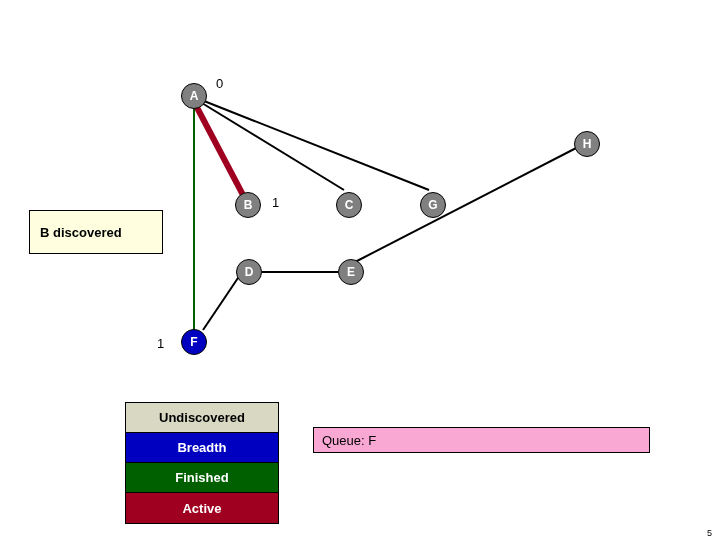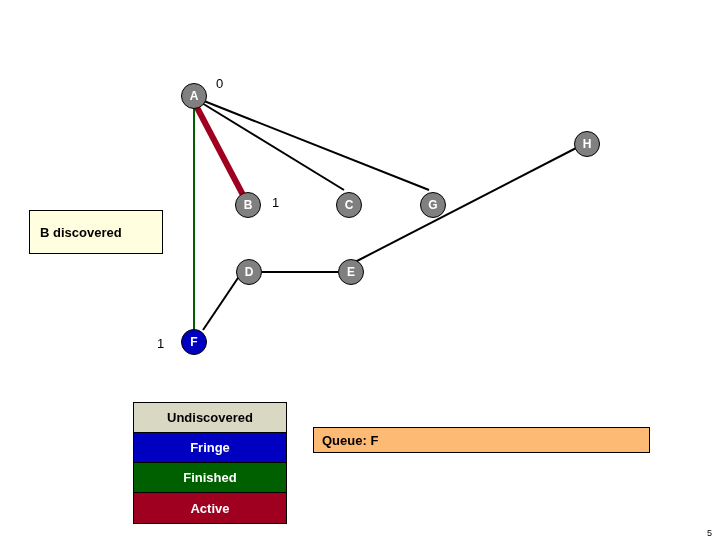--- a/index.html
+++ b/index.html
@@ -71,21 +71,20 @@
     align-items: center;
     box-sizing: border-box;
   }
   .legend {
     position: absolute;
     left: 125px;
     top: 402px;
     width: 154px;
     border: 1px solid #000000;
     box-sizing: border-box;
-    margin-left: 8px;
   }
   .legend-row {
     height: 30px;
     display: flex;
     align-items: center;
     justify-content: center;
     font-size: 13px;
     font-weight: bold;
     box-sizing: border-box;
     border-bottom: 1px solid #000000;
@@ -94,28 +93,28 @@
   .lg-undiscovered { background: #d9d9c3; color: #000000; }
   .lg-fringe { background: #0000c0; color: #ffffff; }
   .lg-active { background: #a00020; color: #ffffff; }
   .lg-finished { background: #006000; color: #ffffff; }
   .queue-box {
     position: absolute;
     left: 313px;
     top: 427px;
     width: 337px;
     height: 26px;
-    background: #fdba74;
+    background: #f9a8d4;
     border: 1px solid #000000;
     box-sizing: border-box;
     display: flex;
     align-items: center;
     padding-left: 8px;
     font-size: 13px;
-    font-weight: bold;
+    font-weight: normal;
     color: #000000;
   }
   .page-num {
     position: absolute;
     right: 8px;
     bottom: 2px;
     font-size: 9px;
     color: #000000;
   }
 </style>
@@ -168,21 +167,21 @@
   </div>
 
   <div class="dist" style="left:216px; top:76px;">0</div>
   <div class="dist" style="left:272px; top:195px;">1</div>
   <div class="dist" style="left:157px; top:336px;">1</div>
 
   <div class="callout" style="left:29px; top:174px; width:134px; height:44px; padding-left:10px;margin-top:36px;">B discovered</div>
 
   <div class="legend">
     <div class="legend-row lg-undiscovered">Undiscovered</div>
-    <div class="legend-row lg-fringe">Fringe</div>
+    <div class="legend-row lg-fringe">Breadth</div>
     <div class="legend-row lg-finished">Finished</div>
     <div class="legend-row lg-active">Active</div>
   </div>
 
   <div class="queue-box">Queue:  F</div>
 
   <div class="page-num">5</div>
 </div>
 
 </body></html>

